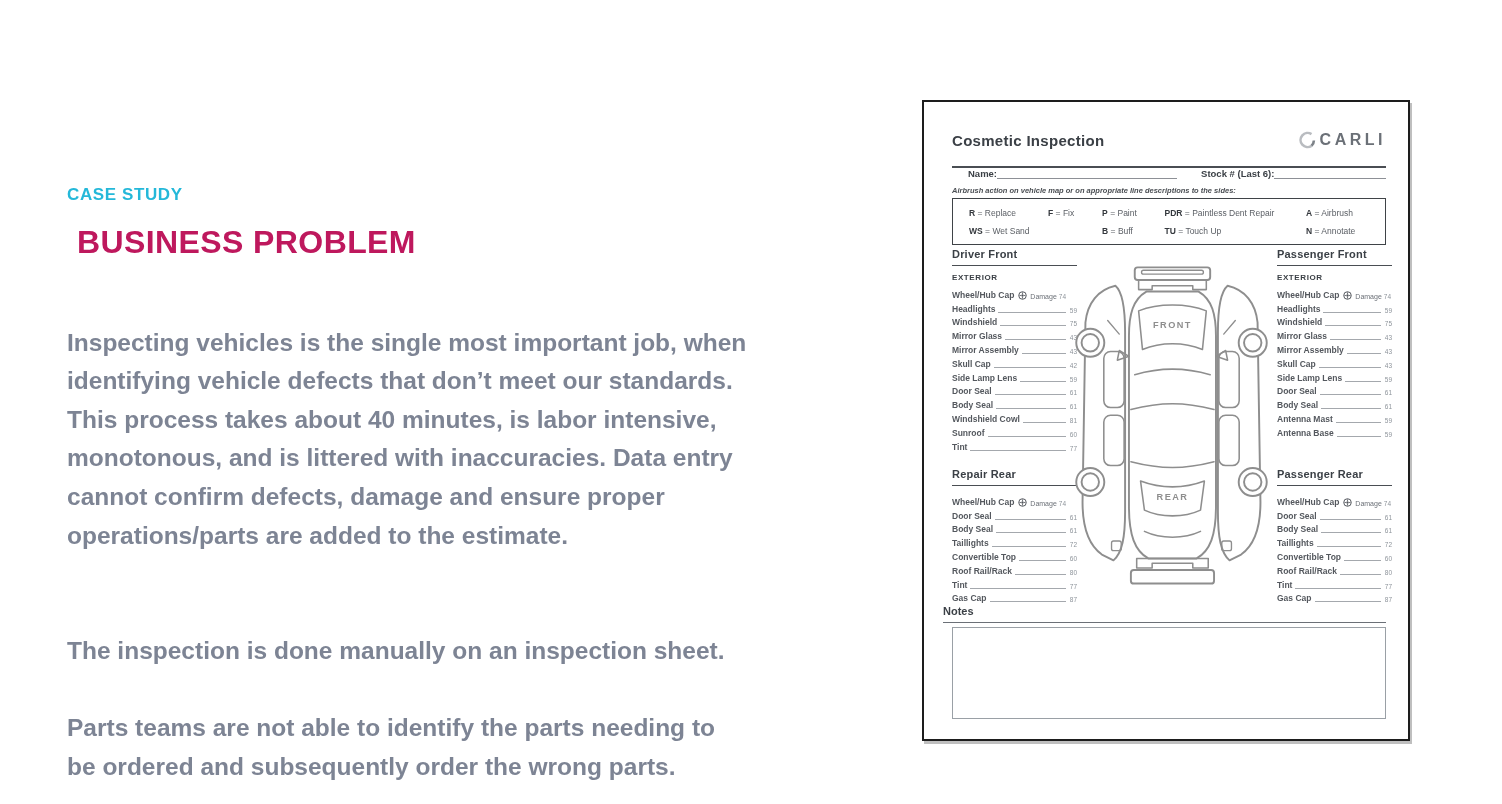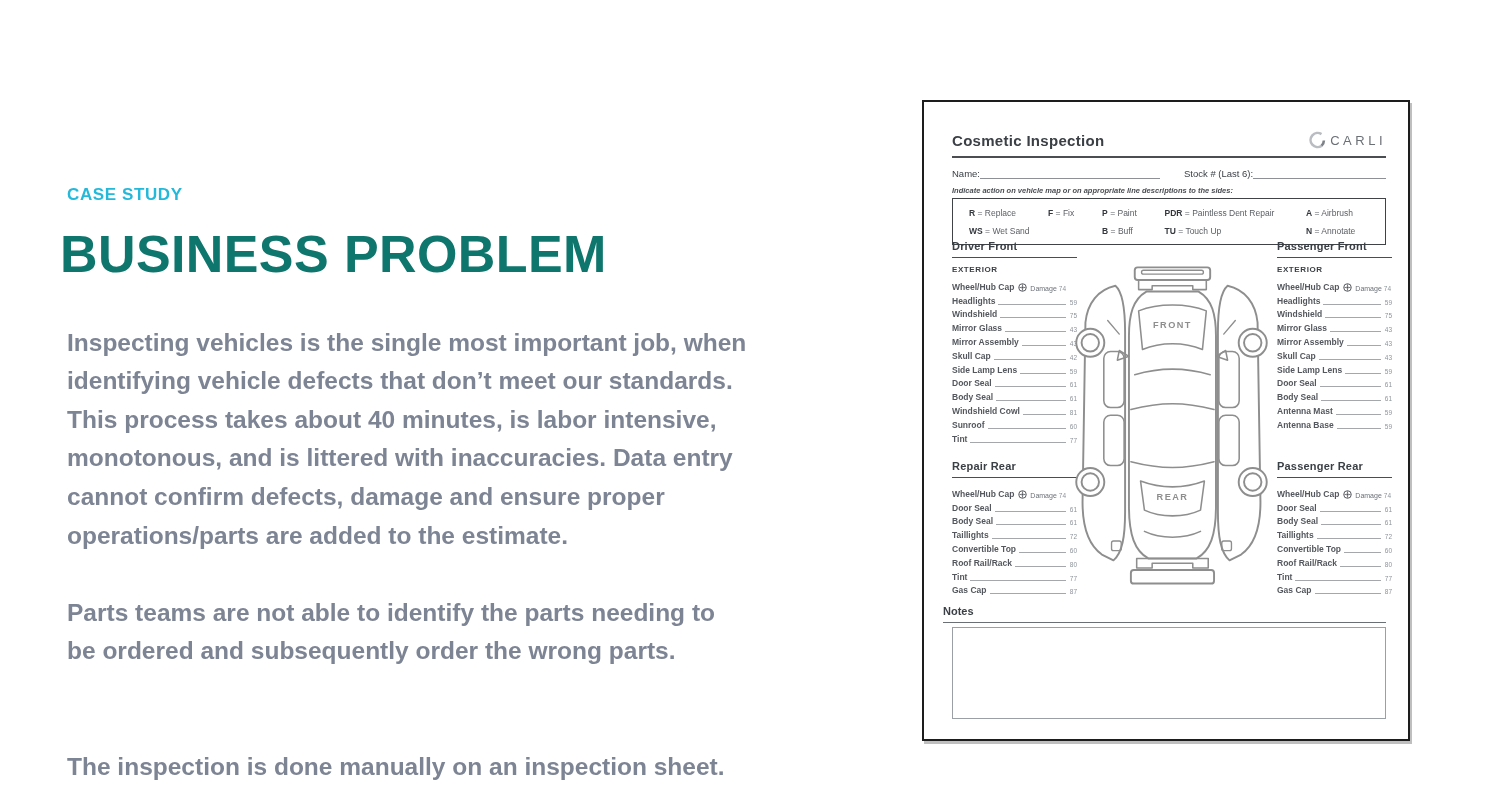--- a/index.html
+++ b/index.html
@@ -6,67 +6,67 @@
   body{
     width:1502px;height:804px;background:#ffffff;overflow:hidden;
     font-family:"Liberation Sans", sans-serif;position:relative;
   }
   
   .eyebrow{
     position:absolute;left:67px;top:185px;
     font-size:17px;font-weight:bold;letter-spacing:.6px;color:#24b8d9;
   }
   .slide-title{
-    position:absolute;left:60px;top:224px;
-    font-size:52px;font-weight:800;letter-spacing:.4px;color:#0f766e;
+    position:absolute;left:77px;top:224px;
+    font-size:32px;font-weight:800;letter-spacing:.4px;color:#be185d;
   }
   .slide-body{
     position:absolute;left:67px;top:285px;width:720px;
     font-size:24.5px;line-height:38.6px;color:#7d8494;
     white-space:pre-line;
   }
   .slide-body .para{white-space:pre-line;font-weight:bold;}
   .slide-body .para.gap{margin-top:38px;}
   
   .sheet{
     position:absolute;left:922px;top:100px;width:484px;height:637px;
     background:#fff;border:2px solid #1d1d1d;box-shadow:2px 3px 0 rgba(0,0,0,.25);
   }
   .sheet-header{
     position:absolute;left:28px;right:22px;top:24px;height:28px;
     display:flex;justify-content:space-between;align-items:center;
-    border-bottom:2px solid #4a4e53;padding-bottom:2px;
+    border-bottom:2px solid #4a4e53;padding-bottom:12px;
   }
   .sheet-title{font-size:15px;font-weight:bold;color:#3b4046;letter-spacing:.3px;}
   .logo{display:flex;align-items:center;gap:4px;}
-  .logo-text{font-size:13px;font-weight:normal;color:#6b7077;letter-spacing:3.5px;}
+  .logo-text{font-size:16px;font-weight:bold;color:#6b7077;letter-spacing:3.5px;}
   .id-row{
-    position:absolute;left:28px;right:22px;top:66px;
-    display:flex;align-items:flex-end;font-size:9.5px;font-weight:normal;color:#3b4046;
+    position:absolute;left:44px;right:22px;top:66px;
+    display:flex;align-items:flex-end;font-size:9.5px;font-weight:bold;color:#3b4046;
   }
   .u-line{border-bottom:1px solid #8d9096;height:10px;}
   .id-row .n-line{width:180px;margin-right:24px;}
   .id-row .s-line{flex:1;}
   .instruction{
     position:absolute;left:28px;top:84px;
     font-size:7.5px;font-style:italic;font-weight:600;color:#4a4e53;
   }
   .legend{
     position:absolute;left:28px;right:22px;top:96px;height:36px;
     border:1px solid #3f4347;padding:5px 8px 4px 8px;
     display:flex;flex-direction:column;justify-content:space-around;
   }
   .legend-row{display:grid;grid-template-columns:19% 13% 15% 34% 19%;font-size:8.5px;color:#5a5e64;}
   .legend-row .lcell{white-space:nowrap;text-align:left;padding-left:8px;}
   .legend-row .lcell b{color:#34383d;}
   
   .col{position:absolute;top:138px;}
   .col.left{left:28px;width:125px;}
   .col.right{left:353px;width:115px;}
-  .section{position:absolute;left:0;right:0;}
+  .section{position:absolute;left:0;right:0;margin-top:8px;}
   .section.front{top:0;}
   .section.rear{top:220px;}
   .sec-title{
     font-size:11px;font-weight:bold;color:#3b4046;letter-spacing:.2px;
     border-bottom:1.5px solid #4a4e53;padding-bottom:5px;margin-bottom:7px;
   }
   .sec-sub{font-size:8px;font-weight:bold;letter-spacing:.6px;color:#3b4046;margin:3px 0 4px 0;}
   .row{display:flex;align-items:flex-end;height:13.8px;font-size:8.5px;color:#54585e;white-space:nowrap;}
   .row .lab{font-weight:600;}
   .row .fill{flex:1;border-bottom:1px solid #a4a8ad;margin:0 2px 1px 3px;}
@@ -91,23 +91,23 @@
 
 <div class="eyebrow">CASE STUDY</div>
 <div class="slide-title">BUSINESS PROBLEM</div>
 <div class="slide-body">
   <div class="para">Inspecting vehicles is the single most important job, when
 identifying vehicle defects that don’t meet our standards.
 This process takes about 40 minutes, is labor intensive,
 monotonous, and is littered with inaccuracies. Data entry
 cannot confirm defects, damage and ensure proper
 operations/parts are added to the estimate.</div>
+  <div class="para gap">The inspection is done manually on an inspection sheet.</div>
   <div class="para">Parts teams are not able to identify the parts needing to
 be ordered and subsequently order the wrong parts.</div>
-  <div class="para gap">The inspection is done manually on an inspection sheet.</div>
 </div>
 
 <div class="sheet">
 
   <div class="sheet-header">
     <div class="sheet-title">Cosmetic Inspection</div>
     <div class="logo">
       <svg width="18" height="18" viewBox="0 0 18 18">
         <path d="M13.5 3.2 A7 7 0 1 0 13.5 14.8" fill="none" stroke="#b9bcc0" stroke-width="2.6"></path>
         <path d="M13.5 14.8 A7 7 0 0 0 15.9 9.6" fill="none" stroke="#7d8288" stroke-width="2.6"></path>
@@ -116,21 +116,21 @@
     </div>
   </div>
 
   <div class="id-row">
     <span>Name:</span>
     <span class="u-line n-line"></span>
     <span>Stock # (Last 6):</span>
     <span class="u-line s-line"></span>
   </div>
 
-  <div class="instruction">Indicate action on vehicle map or on appropriate line descriptions to the sides:</div>
+  <div class="instruction">Airbrush action on vehicle map or on appropriate line descriptions to the sides:</div>
 
   <div class="legend">
     <div class="legend-row">
         <div class="lcell"><b>R</b> = Replace</div>
         <div class="lcell"><b>F</b> = Fix</div>
         <div class="lcell"><b>P</b> = Paint</div>
         <div class="lcell"><b>PDR</b> = Paintless Dent Repair</div>
         <div class="lcell"><b>A</b> = Airbrush</div>
       </div>
     <div class="legend-row">

